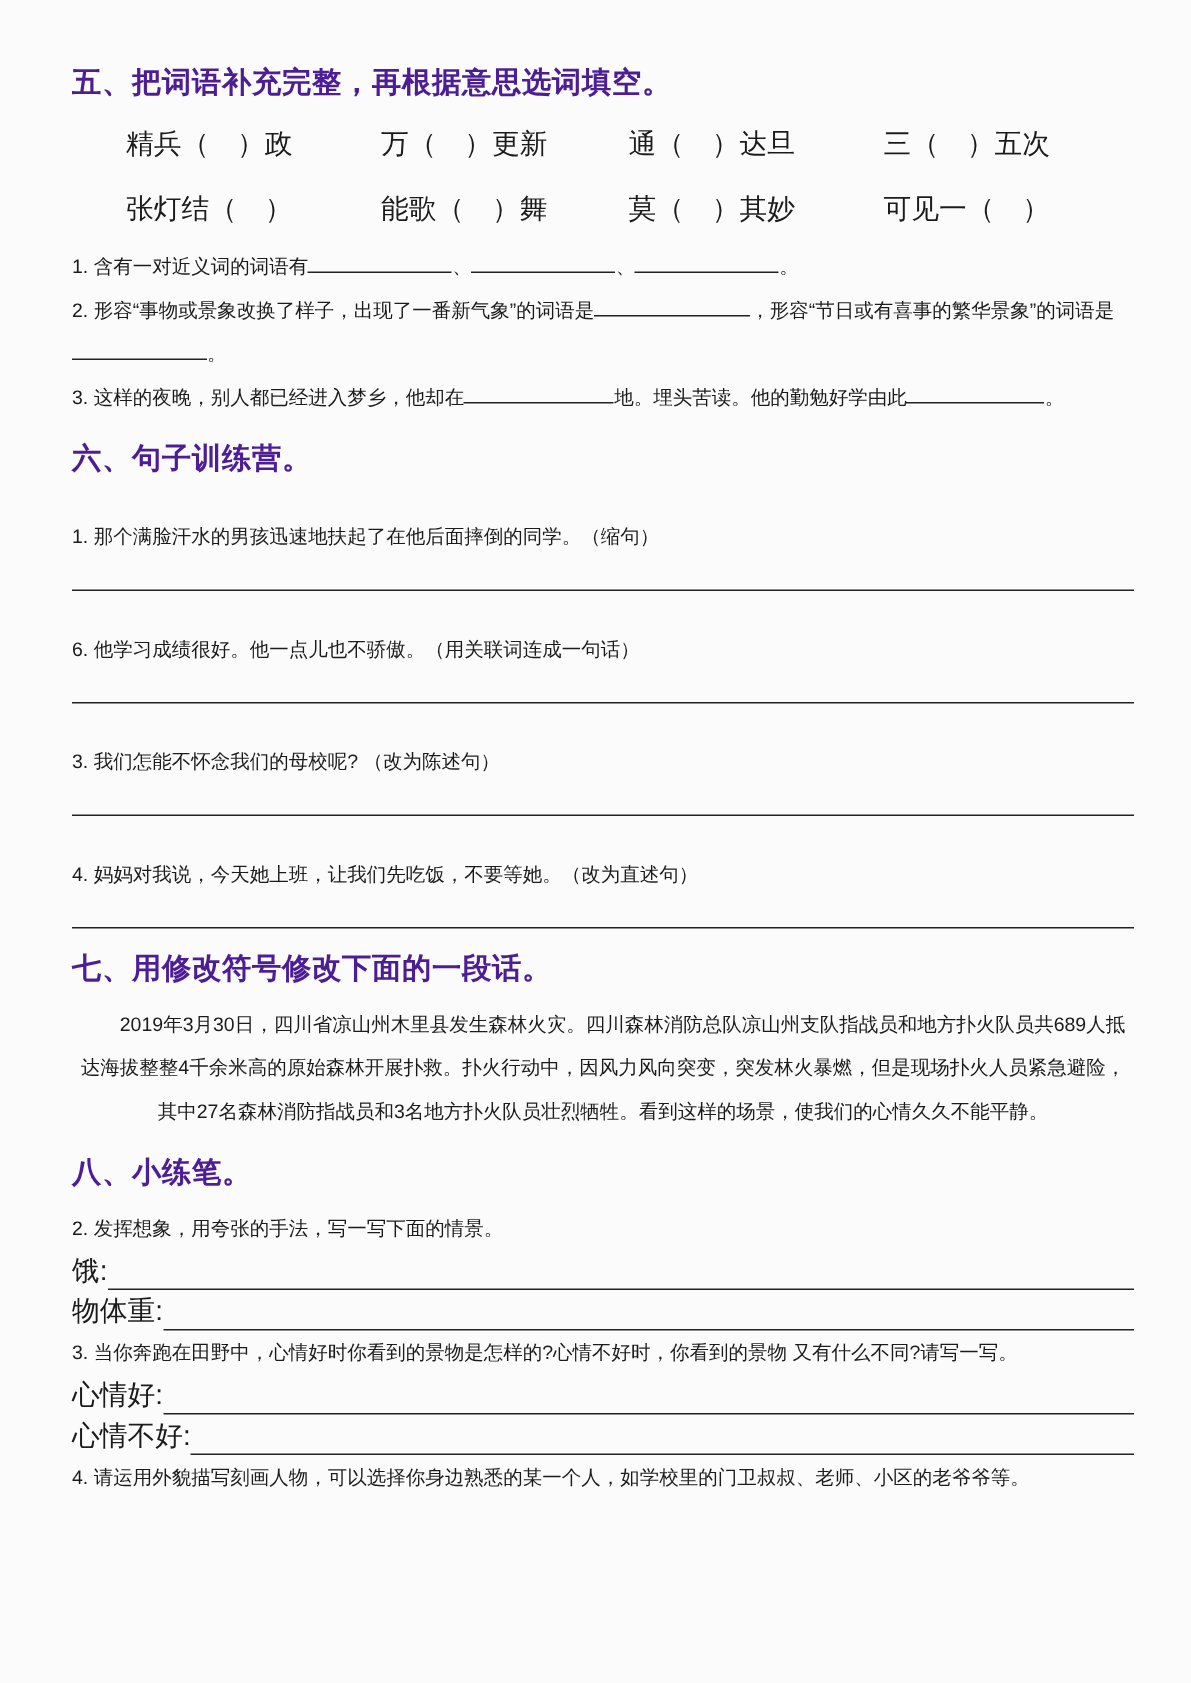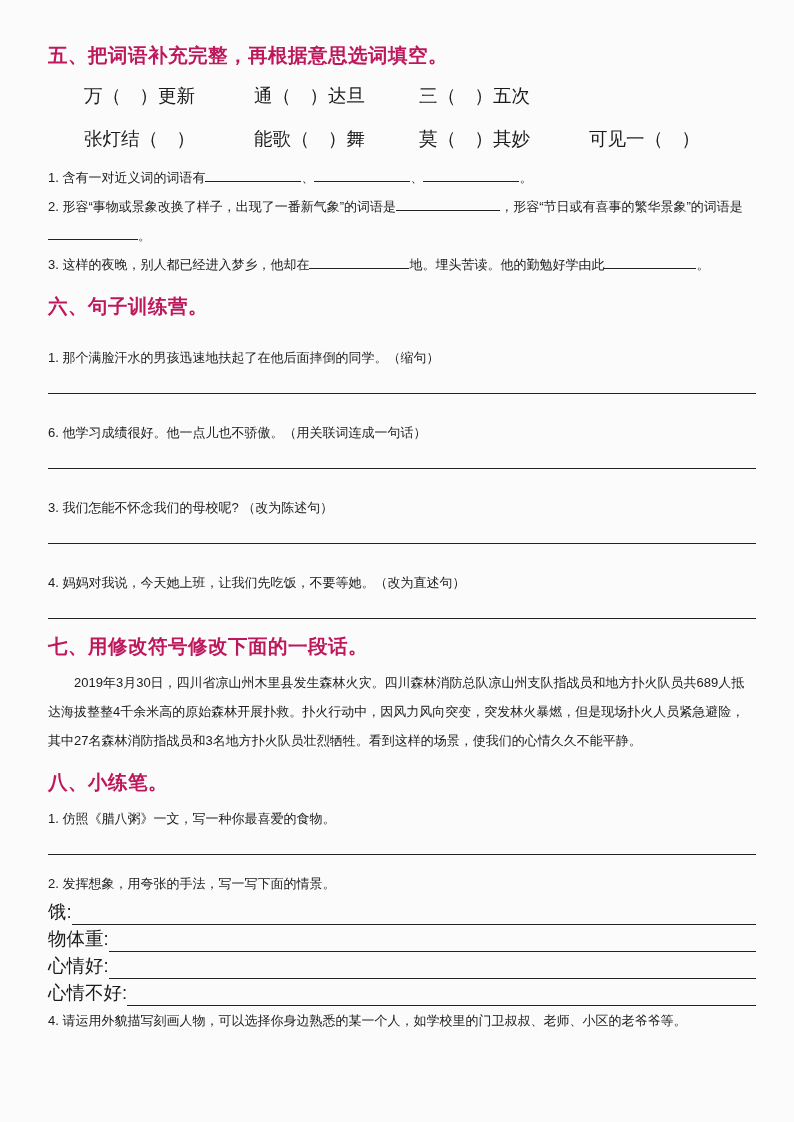--- a/index.html
+++ b/index.html
@@ -10,37 +10,37 @@
     margin: 0 auto;
     background: #fbfbfb;
     padding: 42px 38px 0 48px;
     font-family: "Liberation Sans", "DejaVu Sans", sans-serif;
     color: #1b1b1b;
     font-size: 18px;
     overflow: hidden;
     position: relative;
   }
   .sec-heading {
-    color: #be185d;
+    color: #4c1d95;
     font-weight: bold;
     font-size: 19.5px;
     line-height: 26px;
     margin-bottom: 9px;
     letter-spacing: 0.5px;
   }
   .word-grid {
     display: grid;
     grid-template-columns: 170px 165px 170px 1fr;
     margin-left: 36px;
     margin-bottom: 6px;
     line-height: 37px;
     font-size: 18.5px;
   }
   .q-text { line-height: 29px; font-size: 13px; }
-  .para-indent { text-indent: 2em; }
+  .para-indent { text-indent: 2em; text-align: center; }
   .blank {
     display: inline-block;
     border-bottom: 1.6px solid #222;
     height: 16px;
     vertical-align: baseline;
   }
   .fill-line { display: flex; align-items: flex-end; line-height: 27px; font-size: 18.5px; }
   .fill-line .blank { flex: 1; height: 22px; }
   .qa-item { margin-bottom: 14px; }
   .answer-line {
@@ -52,20 +52,21 @@
   .sec-six .qa-item { margin-bottom: 12px; margin-top: 24px; }
 </style>
 </head>
 <body>
 
 <div class="page">
 
   <div class="sec">
     <div class="sec-heading">五、把词语补充完整，再根据意思选词填空。</div>
     <div class="word-grid">
+      <span>精兵（　）政</span>
       <span>万（　）更新</span>
       <span>通（　）达旦</span>
       <span>三（　）五次</span>
     </div>
     <div class="word-grid">
       <span>张灯结（　）</span>
       <span>能歌（　）舞</span>
       <span>莫（　）其妙</span>
       <span>可见一（　）</span>
     </div>
@@ -95,38 +96,35 @@
   </div>
 
   <div class="sec">
     <div class="sec-heading">七、用修改符号修改下面的一段话。</div>
     <div class="q-text para-indent">2019年3月30日，四川省凉山州木里县发生森林火灾。四川森林消防总队凉山州支队指战员和地方扑火队员共689人抵达海拔整整4千余米高的原始森林开展扑救。扑火行动中，因风力风向突变，突发林火暴燃，但是现场扑火人员紧急避险，其中27名森林消防指战员和3名地方扑火队员壮烈牺牲。看到这样的场景，使我们的心情久久不能平静。</div>
   </div>
 
   <div class="sec">
     <div class="sec-heading">八、小练笔。</div>
 
-    <div class="qa-item">
-      <div class="q-text">1. 仿照《腊八粥》一文，写一种你最喜爱的食物。</div>
-      <div class="answer-line"></div>
-    </div>
 
     <div>
       <div class="q-text">2. 发挥想象，用夸张的手法，写一写下面的情景。</div>
       <div class="fill-line">
           <span>饿:</span>
           <span class="blank" style="flex: 1 1 0%; height: 22px;"></span>
         </div>
       <div class="fill-line">
           <span>物体重:</span>
           <span class="blank" style="flex: 1 1 0%; height: 22px;"></span>
         </div>
     </div>
 
     <div>
+      <div class="q-text">3. 当你奔跑在田野中，心情好时你看到的景物是怎样的?心情不好时，你看到的景物 又有什么不同?请写一写。</div>
       <div class="fill-line">
           <span>心情好:</span>
           <span class="blank" style="flex: 1 1 0%; height: 22px;"></span>
         </div>
       <div class="fill-line">
           <span>心情不好:</span>
           <span class="blank" style="flex: 1 1 0%; height: 22px;"></span>
         </div>
     </div>
 

